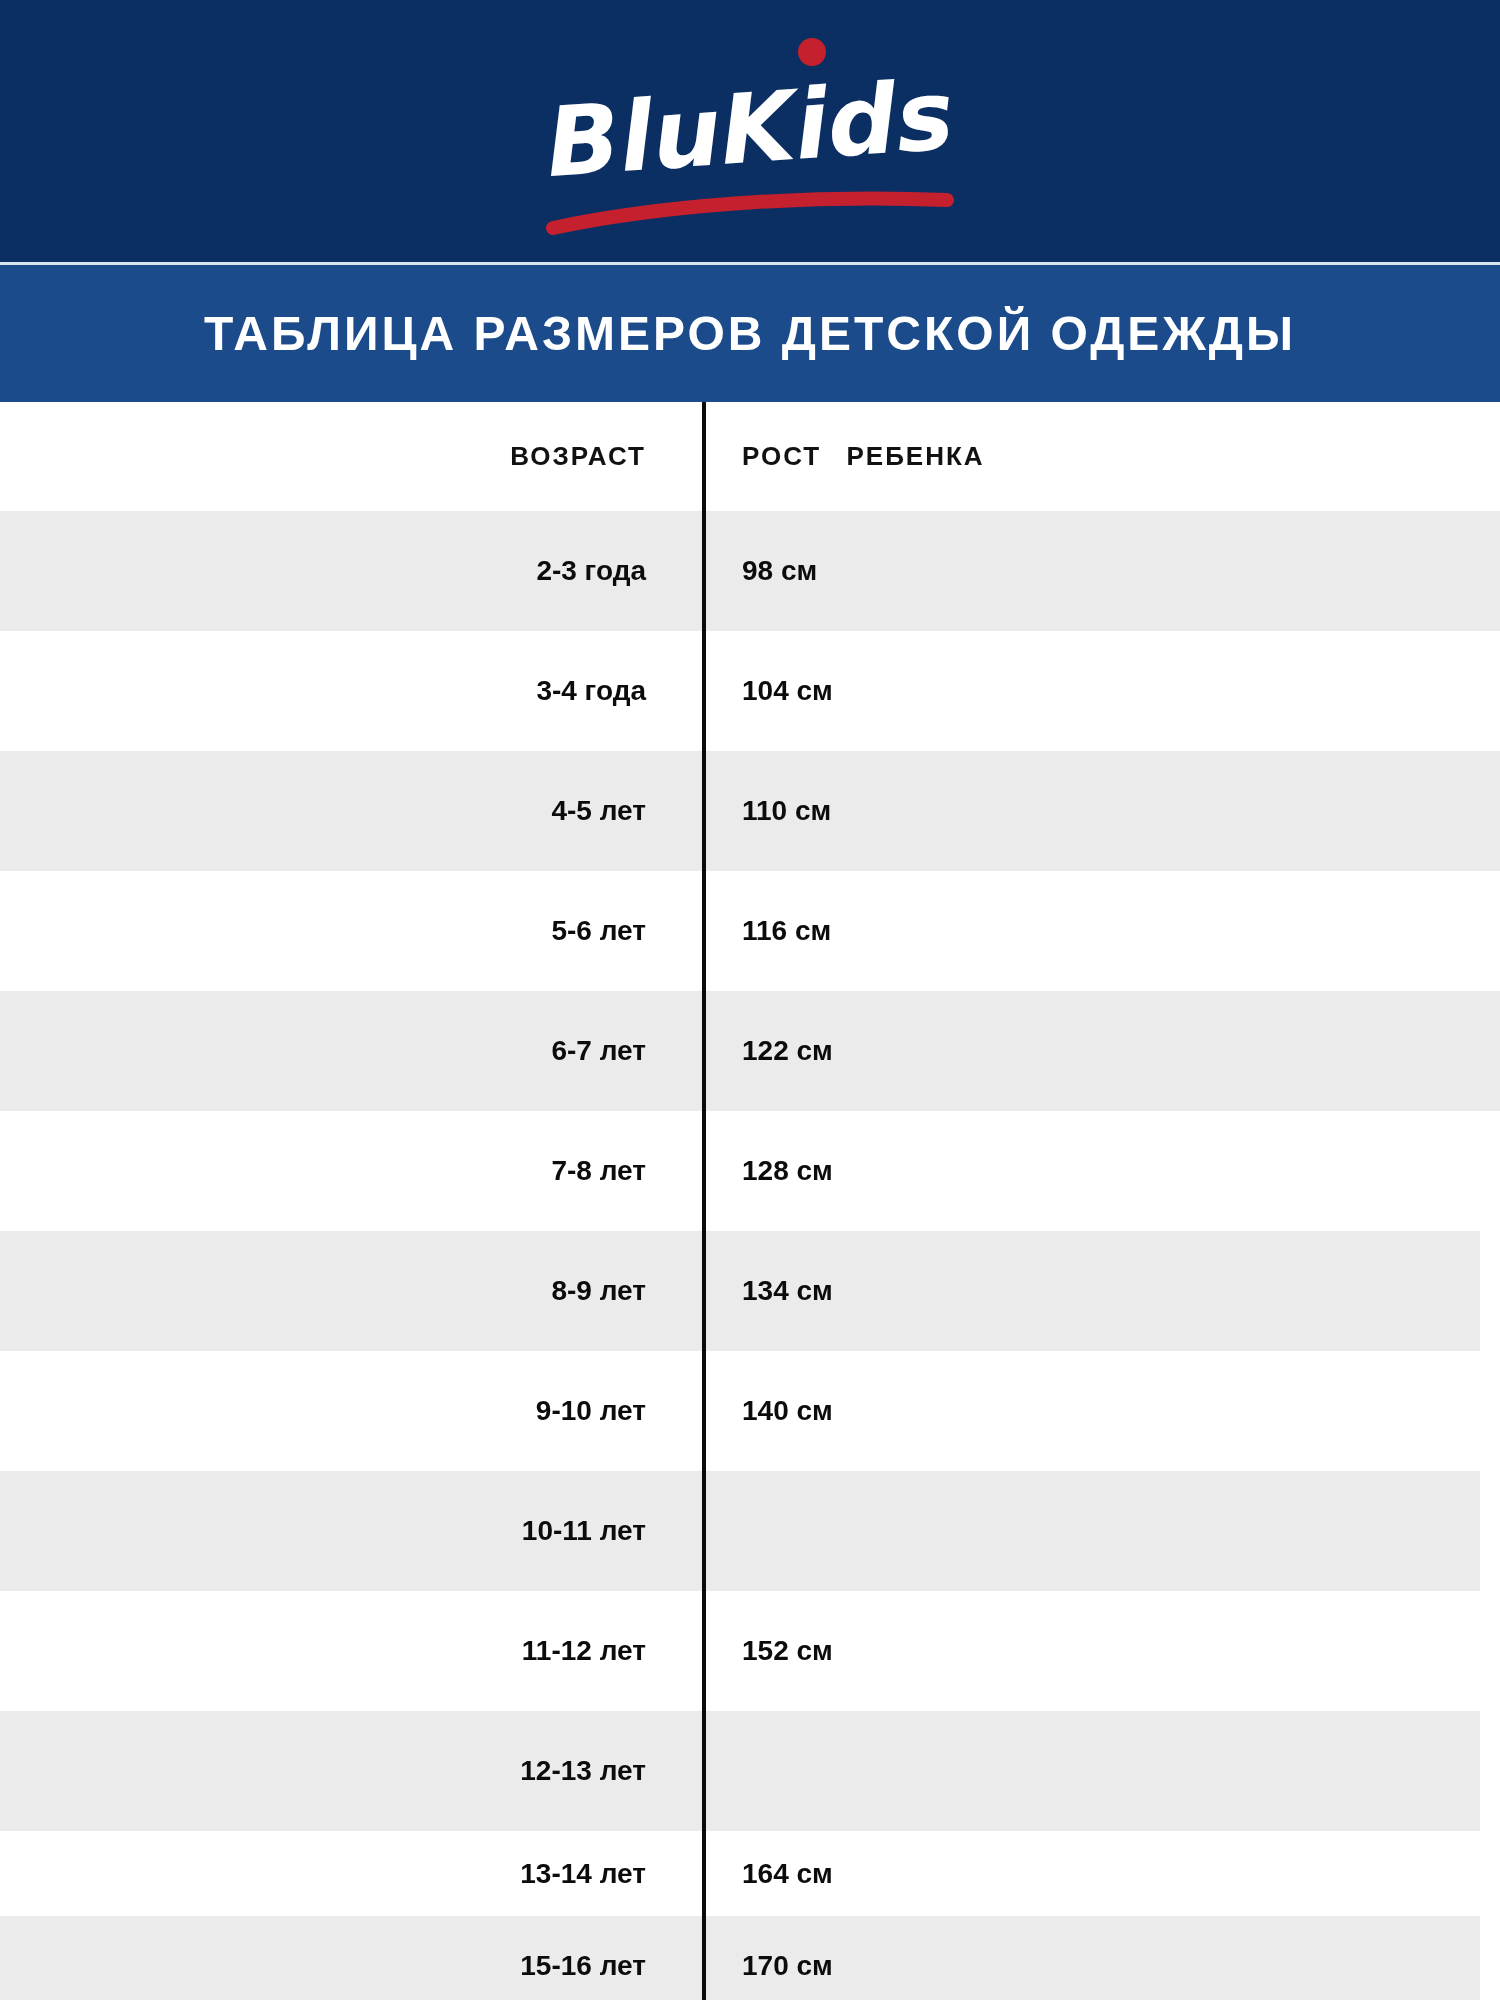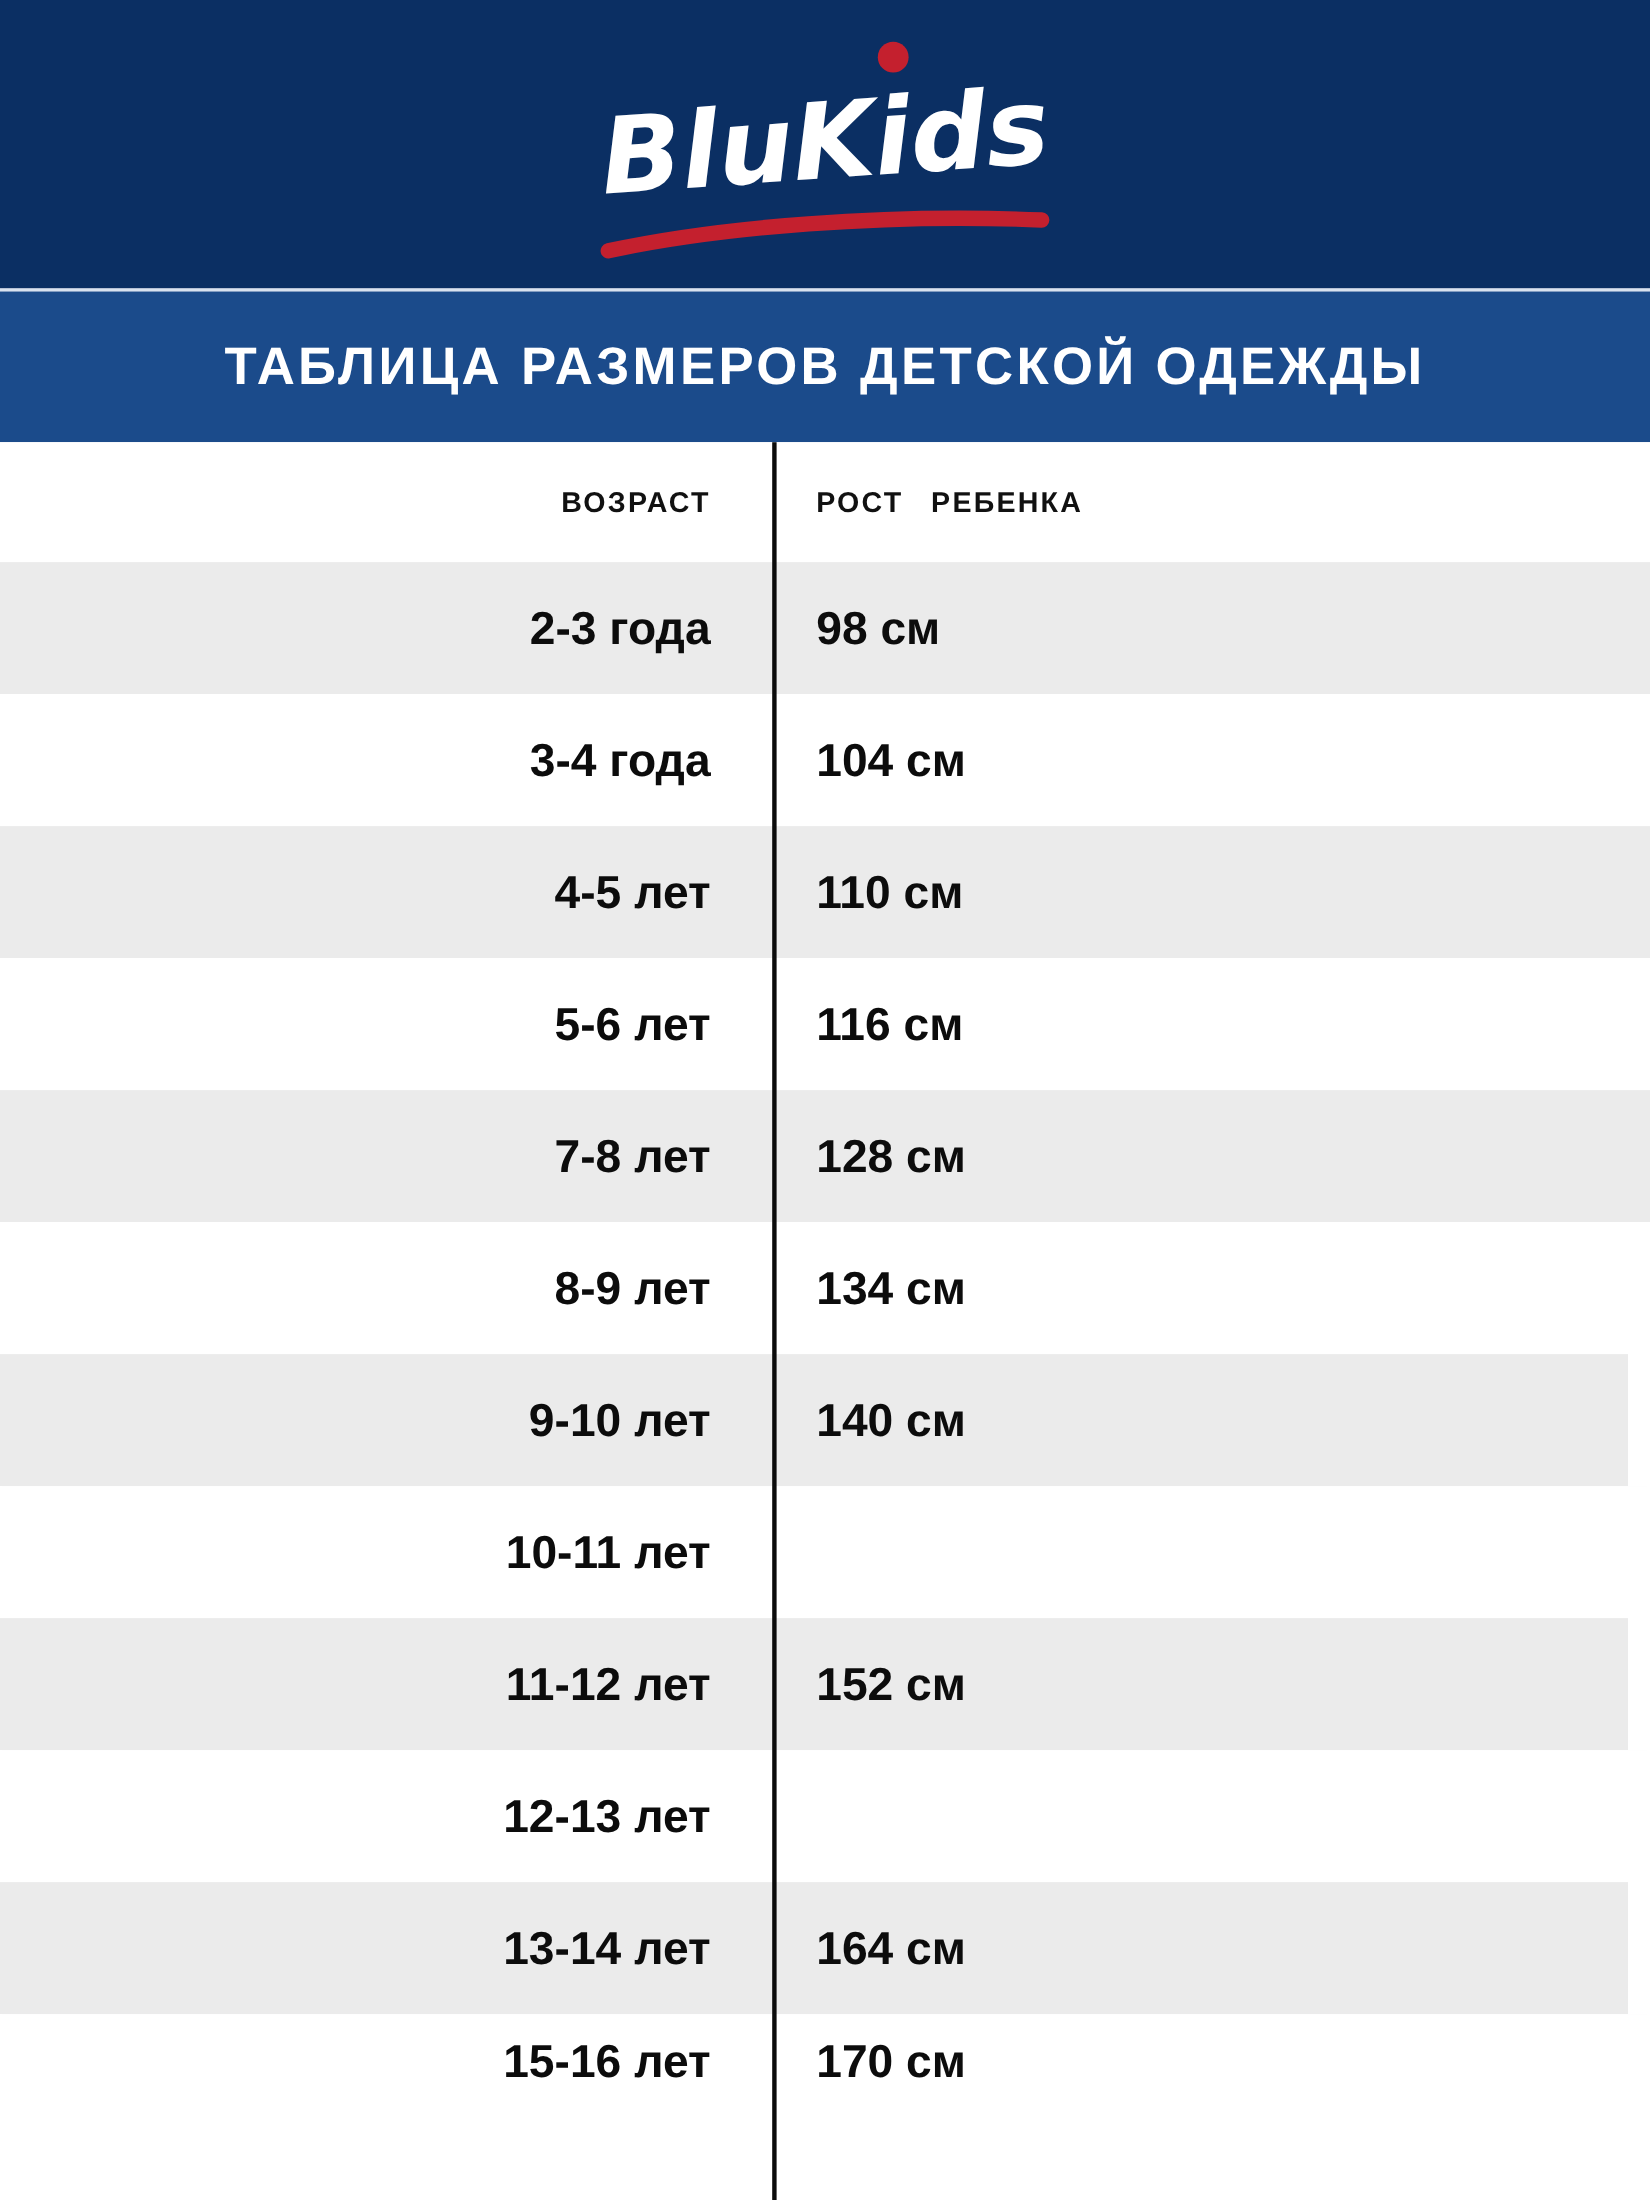--- a/index.html
+++ b/index.html
@@ -93,21 +93,21 @@
     background: linear-gradient(to right, #ebebeb 1480px, #ffffff 1480px);
     box-shadow: 0 3px 4px -2px rgba(0,0,0,0.12);
   }
   .row:nth-child(12) { height: 85px; }
   .row:nth-child(13) { height: 100px; }
 
   .row .cell-age,
   .row .cell-height {
     display: flex;
     align-items: center;
-    font-size: 42px;
+    font-size: 28px;
     font-weight: bold;
     color: #0c0c0c;
   }
 
   
   .divider {
     position: absolute;
     left: 702px;
     top: 402px;
     width: 4px;
@@ -158,20 +158,24 @@
     <div class="row">
       <div class="cell-age">4-5 лет</div>
       <div class="cell-height">110 см</div>
     </div>
 
     <div class="row">
       <div class="cell-age">5-6 лет</div>
       <div class="cell-height">116 см</div>
     </div>
 
+    <div class="row">
+      <div class="cell-age">6-7 лет</div>
+      <div class="cell-height">122 см</div>
+    </div>
 
     <div class="row">
       <div class="cell-age">7-8 лет</div>
       <div class="cell-height">128 см</div>
     </div>
 
     <div class="row">
       <div class="cell-age">8-9 лет</div>
       <div class="cell-height">134 см</div>
     </div>

